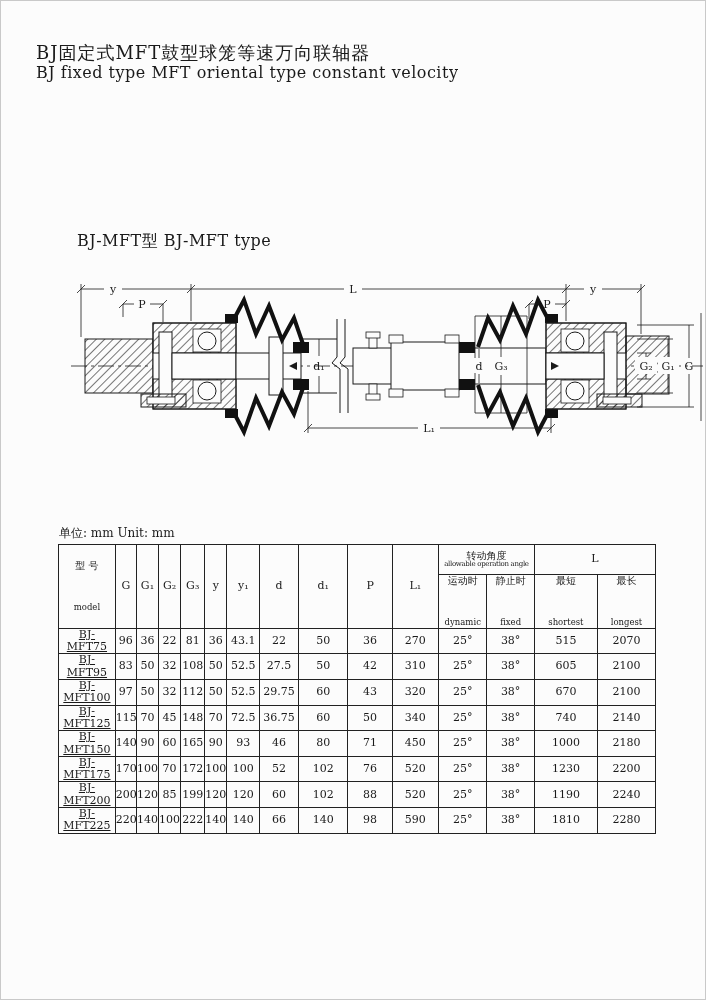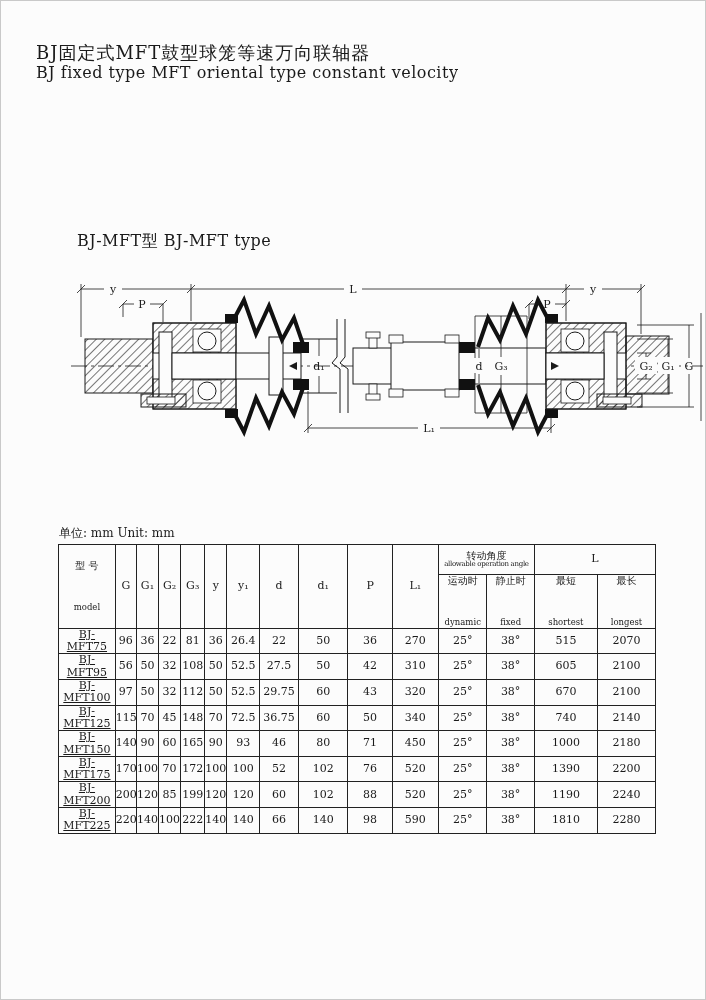--- a/index.html
+++ b/index.html
@@ -260,33 +260,33 @@
       </tr>
     </thead>
     <tbody>
         <tr>
           <td class="model">BJ-MFT75</td>
           <td>96</td>
           <td>36</td>
           <td>22</td>
           <td>81</td>
           <td>36</td>
-          <td>26.4</td>
+          <td>43.1</td>
           <td>22</td>
           <td>50</td>
           <td>36</td>
           <td>270</td>
           <td>25°</td>
           <td>38°</td>
           <td>515</td>
           <td>2070</td>
         </tr>
         <tr>
           <td class="model">BJ-MFT95</td>
-          <td>56</td>
+          <td>83</td>
           <td>50</td>
           <td>32</td>
           <td>108</td>
           <td>50</td>
           <td>52.5</td>
           <td>27.5</td>
           <td>50</td>
           <td>42</td>
           <td>310</td>
           <td>25°</td>
@@ -352,21 +352,21 @@
           <td>70</td>
           <td>172</td>
           <td>100</td>
           <td>100</td>
           <td>52</td>
           <td>102</td>
           <td>76</td>
           <td>520</td>
           <td>25°</td>
           <td>38°</td>
-          <td>1390</td>
+          <td>1230</td>
           <td>2200</td>
         </tr>
         <tr>
           <td class="model">BJ-MFT200</td>
           <td>200</td>
           <td>120</td>
           <td>85</td>
           <td>199</td>
           <td>120</td>
           <td>120</td>

